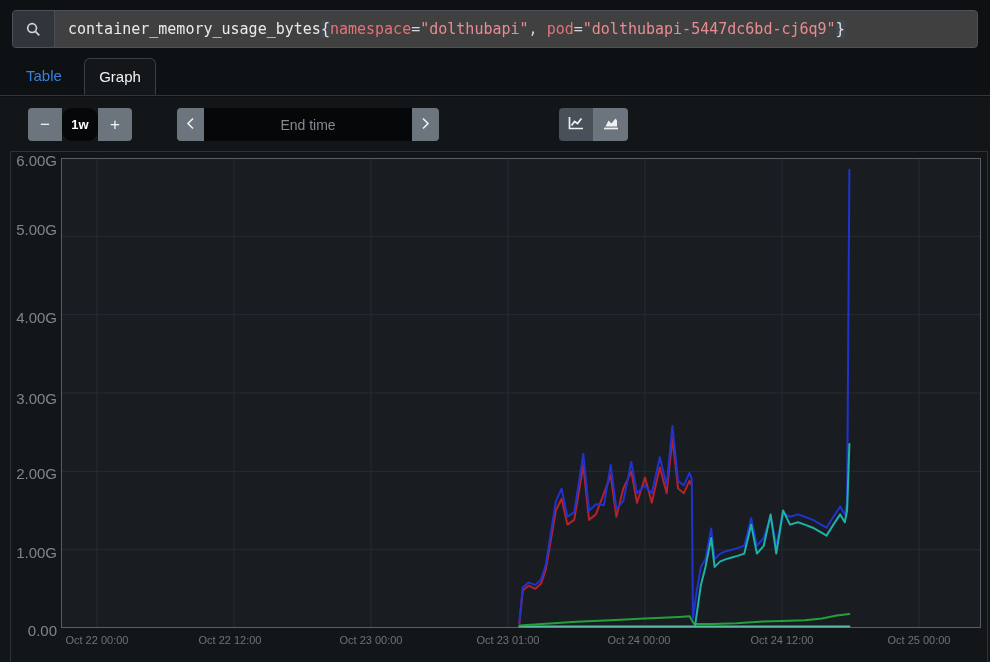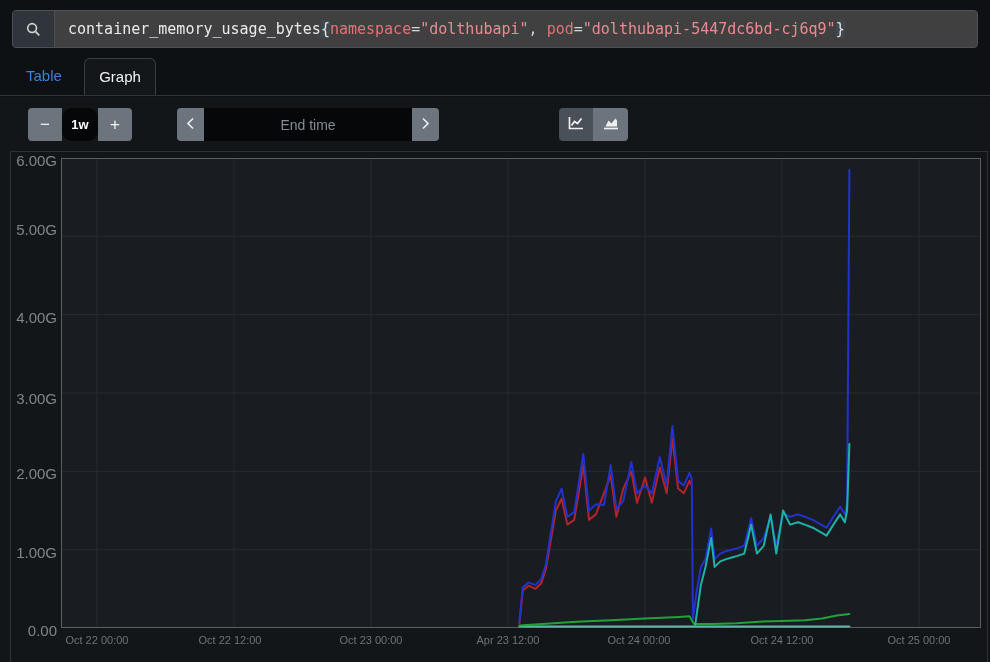--- a/index.html
+++ b/index.html
@@ -183,20 +183,20 @@
         <div class="y-tick" style="top: 313.333px;">2.00G</div>
         <div class="y-tick" style="top: 238px;">3.00G</div>
         <div class="y-tick" style="top: 156.667px;">4.00G</div>
         <div class="y-tick" style="top: 69px;">5.00G</div>
         <div class="y-tick" style="top: 0px;">6.00G</div>
       </div>
     <div id="x-labels">
         <div class="x-tick" style="left: 40.9643px;">Oct 22 00:00</div>
         <div class="x-tick" style="left: 174px;">Oct 22 12:00</div>
         <div class="x-tick" style="left: 314.978px;">Oct 23 00:00</div>
-        <div class="x-tick" style="left: 451.984px;">Apr 23 12:00</div>
+        <div class="x-tick" style="left: 451.984px;">Oct 23 01:00</div>
         <div class="x-tick" style="left: 583px;">Oct 24 00:00</div>
         <div class="x-tick" style="left: 725.998px;">Oct 24 12:00</div>
         <div class="x-tick" style="left: 863.004px;">Oct 25 00:00</div>
       </div>
   </div>
 
 </div>
 
 </body></html>

